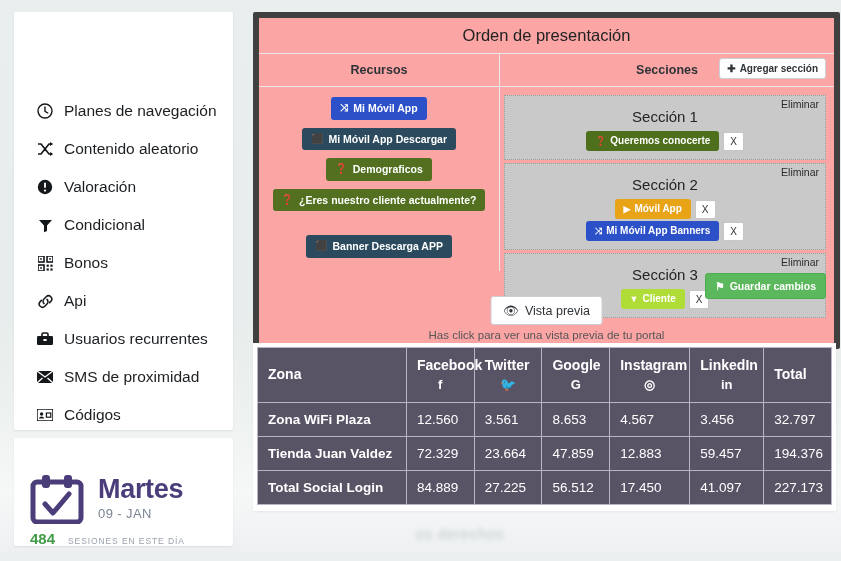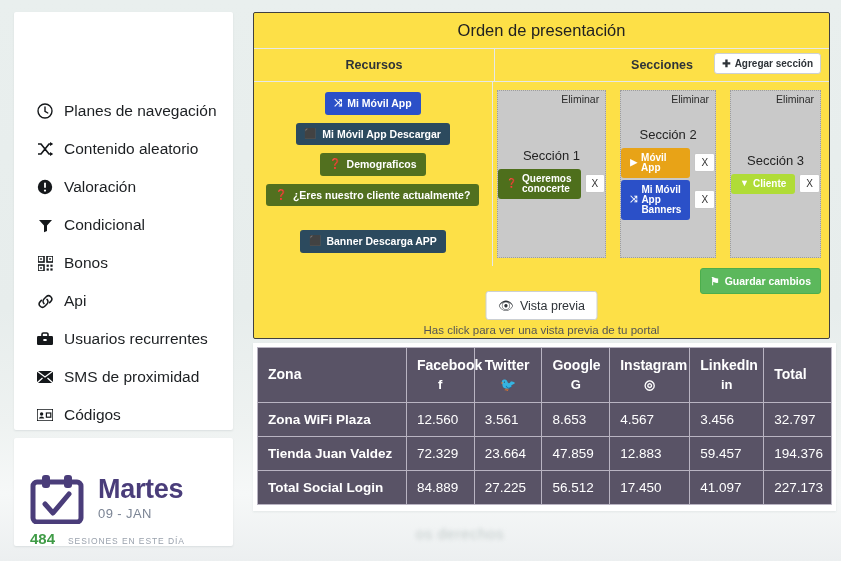--- a/index.html
+++ b/index.html
@@ -59,21 +59,21 @@
   .day-right{padding-top:2px;}
   .day-name{font-size:27px;font-weight:bold;color:#4a3d7a;line-height:1;letter-spacing:-.3px;}
   .day-date{font-size:13px;color:#7b8494;margin-top:3px;letter-spacing:.4px;}
   .day-foot{position:absolute;left:16px;top:92px;display:flex;align-items:baseline;gap:13px;}
   .day-count{font-size:15px;font-weight:bold;color:#3f9b46;}
   .day-sessions{font-size:8.5px;letter-spacing:.9px;color:#9aa2ad;}
 
   
   .panel{
     position:absolute;left:253px;top:12px;width:575px;height:325px;
-    background:#fde047;border:1px solid #404040;border-radius:2px;
+    background:#fca5a5;border:6px solid #404040;border-radius:2px;
   }
   .panel-title{
     height:35px;display:flex;align-items:center;justify-content:center;
     font-size:16.5px;color:#222;border-bottom:1px solid #e6e8e9;
   }
   .col-head{
     display:flex;height:32px;border-bottom:1px solid #e6e8e9;
   }
   .col-head .ch{display:flex;align-items:center;justify-content:center;font-size:12.5px;font-weight:bold;color:#2e3338;position:relative;}
   .ch-recursos{width:240px;border-right:1px solid #e6e8e9;}
@@ -91,30 +91,30 @@
     padding-top:10px;gap:8px;
   }
   .res-btn{
     border:none;border-radius:3px;color:#fff;font-size:10.5px;font-weight:bold;
     padding:6px 9px;cursor:pointer;display:inline-flex;align-items:center;gap:5px;
     white-space:nowrap;line-height:1;
   }
   .res-btn .g{font-size:10px;line-height:1;}
   .spacer{height:8px;}
 
-  .col-secciones{flex:1;padding:8px 8px 8px 4px;display:flex;flex-direction:row;gap:14px;}
+  .col-secciones{flex:1;padding:8px 8px 8px 4px;display:flex;flex-direction:column;gap:3px;}
   .section-box{
     background:#c9c9c9;border:1px dotted #9d9d9d;position:relative;
     display:flex;flex-direction:column;align-items:center;justify-content:center;
     padding:6px 0 8px;
   }
   .sec-del{
     position:absolute;right:6px;top:2px;font-size:10.5px;color:#2b2b2b;cursor:pointer;
   }
-  .sec-name{font-size:13px;color:#242424;margin-bottom:4px;}
+  .sec-name{font-size:15px;color:#242424;margin-bottom:4px;margin-top:6px;}
   .chip-row{display:flex;align-items:center;gap:4px;margin-top:2px;}
   .chip{
     border:none;border-radius:3px;color:#fff;font-size:10px;font-weight:bold;
     padding:5px 9px;display:inline-flex;align-items:center;gap:4px;cursor:pointer;line-height:1;
   }
   .chip-x{
     background:#fff;border:1px solid #c6c6c6;border-radius:2px;
     font-size:10px;color:#333;padding:3px 6px;cursor:pointer;line-height:1.1;
   }
 

